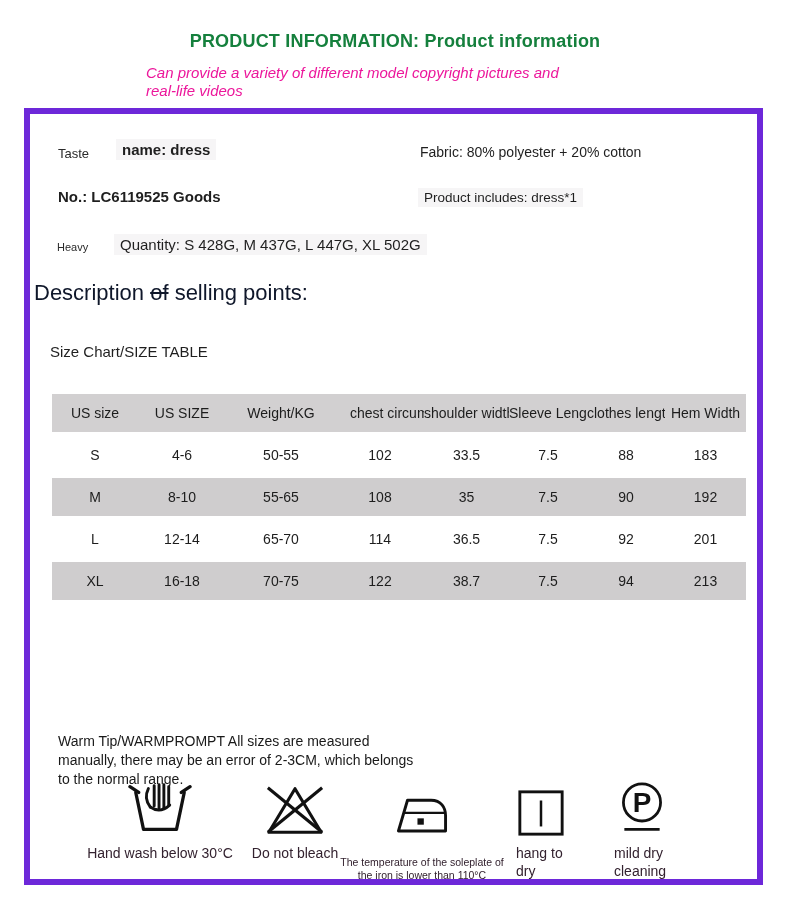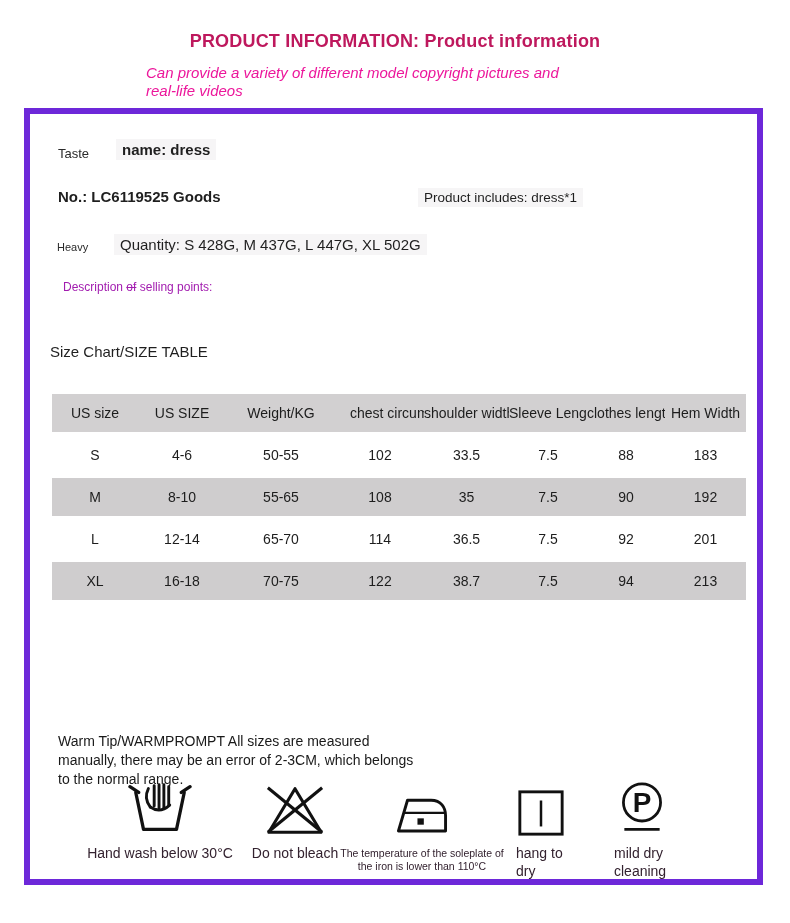--- a/index.html
+++ b/index.html
@@ -8,37 +8,37 @@
     --stripe-bg:#cfcdce;
     --ink:#1f1f1f;
     --care-ink:#33222f;
   }
   *{margin:0;padding:0;box-sizing:border-box;}
   html,body{background:#fff;}
   body{font-family:"Liberation Sans","DejaVu Sans",sans-serif;color:var(--ink);}
   .page{position:relative;width:790px;height:923px;background:#fff;overflow:hidden;}
 
   .title{position:absolute;left:0;top:31px;width:790px;text-align:center;
-         font-size:18px;font-weight:bold;letter-spacing:.2px;color:#be185d;}
+         font-size:18px;font-weight:bold;letter-spacing:.2px;color:#15803d;}
   .subtitle{position:absolute;left:146px;top:64px;width:440px;
             font-size:15px;line-height:18px;color:var(--pink);font-style:italic;}
 
   .box{position:absolute;left:24px;top:108px;width:739px;height:777px;
        border:6px solid #6d28d9;background:#fff;}
 
   .lbl-sm{position:absolute;font-size:13px;color:#2a2a2a;}
   .hl{background:#f6f5f6;padding:2px 6px;}
   .taste{left:28px;top:32px;}
   .name-val{position:absolute;left:86px;top:25px;font-size:15px;font-weight:bold;}
   .fabric{position:absolute;left:390px;top:30px;font-size:14px;}
   .no-val{position:absolute;left:28px;top:74px;font-size:15px;font-weight:bold;}
   .includes{position:absolute;left:388px;top:74px;font-size:13.5px;}
   .heavy{left:27px;top:127px;font-size:11px;}
   .quantity{position:absolute;left:84px;top:120px;font-size:15px;}
-  .desc{position:absolute;left:33px;top:166px;font-size:12px;color:#a21caf;}
+  .desc{position:absolute;left:4px;top:166px;font-size:22px;color:#0f172a;}
   .desc .struck{text-decoration:line-through;}
   .sc-head{position:absolute;left:20px;top:229px;font-size:15px;}
 
   table.size{position:absolute;left:22px;top:276px;width:694px;
              border-collapse:separate;border-spacing:0 4px;table-layout:fixed;}
   table.size th,table.size td{height:38px;text-align:center;vertical-align:middle;
              font-weight:normal;font-size:14px;color:#1d1d1d;overflow:hidden;white-space:nowrap;}
   table.size thead th{background:var(--hdr-bg);}
   table.size tbody tr.stripe td{background:var(--stripe-bg);}
   th.c-ussize{font-weight:bold;color:#231d2e;}
@@ -47,41 +47,42 @@
 
   .warmtip{position:absolute;left:28px;top:581px;width:358px;
            font-size:14px;line-height:19px;color:#191919;margin-top:37px;}
 
   .care{position:absolute;top:656px;display:flex;flex-direction:column;}
   .care .icon-slot{height:68px;display:flex;align-items:flex-end;justify-content:center;}
   .care .care-label{margin-top:6px;font-size:14px;line-height:18px;color:var(--care-ink);text-align:center;}
   .care-1{left:42px;width:176px;}
   .care-2{left:201px;width:128px;}
   .care-3{left:308px;width:168px;}
-  .care-3 .care-label{font-size:10.5px;line-height:13px;margin-top:9px;}
+  .care-3 .care-label{font-size:10.5px;line-height:13px;margin-top:18px;}
   .care-4{left:486px;width:70px;align-items:flex-start;}
   .care-4 .icon-slot{justify-content:flex-start;}
   .care-4 .care-label{text-align:left;width:60px;}
   .care-5{left:584px;width:92px;align-items:flex-start;}
   .care-5 .icon-slot{justify-content:flex-start;padding-left:2px;}
   .care-5 .care-label{text-align:left;width:70px;}
   .care svg{display:block;}
 </style>
 </head>
 <body>
 
 <div class="page">
 
   <div class="title">PRODUCT INFORMATION: Product information</div>
   <div class="subtitle">Can provide a variety of different model copyright pictures and real-life videos</div>
 
   <div class="box">
 
     <span class="lbl-sm taste">Taste</span>
     <span class="name-val hl">name: dress</span>
+    <span class="fabric">Fabric: 80% polyester + 20% cotton</span>
 
     <span class="no-val">No.: LC6119525 Goods</span>
     <span class="includes hl">Product includes: dress*1</span>
 
     <span class="lbl-sm heavy">Heavy</span>
     <span class="quantity hl">Quantity: S 428G, M 437G, L 447G, XL 502G</span>
 
     <div class="desc"><span>Description </span><span class="struck">of</span><span> selling points:</span></div>
 
     <div class="sc-head">Size Chart/SIZE TABLE</div>

